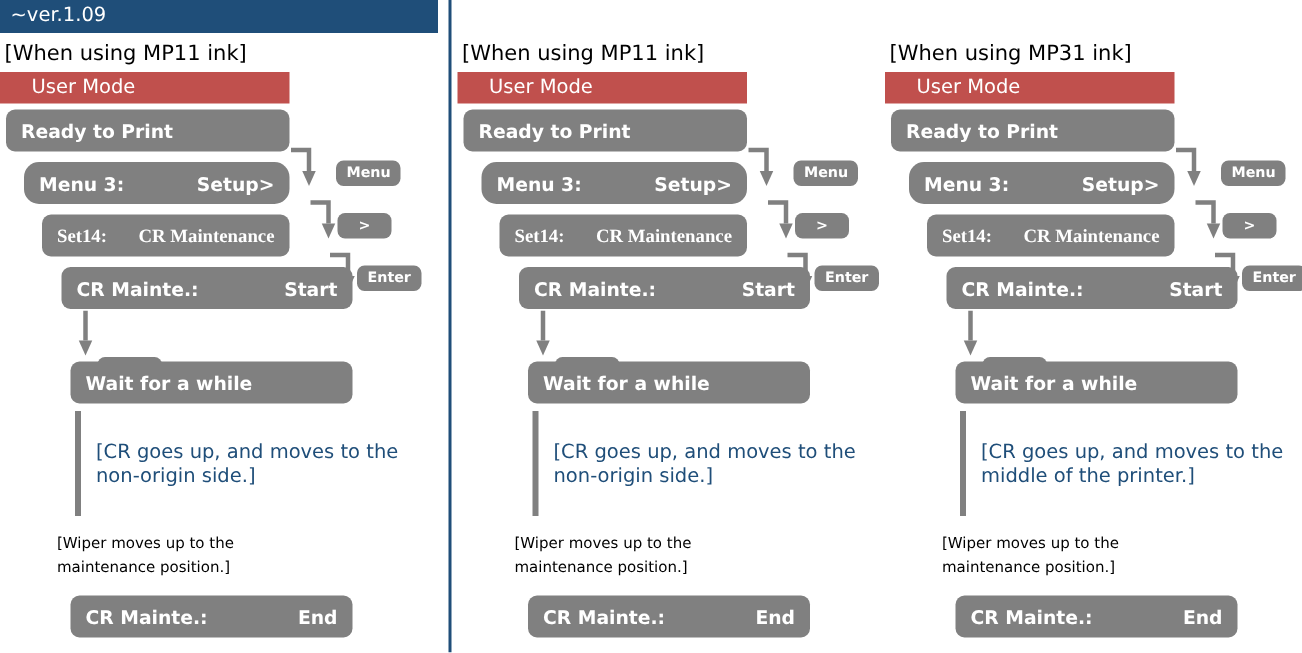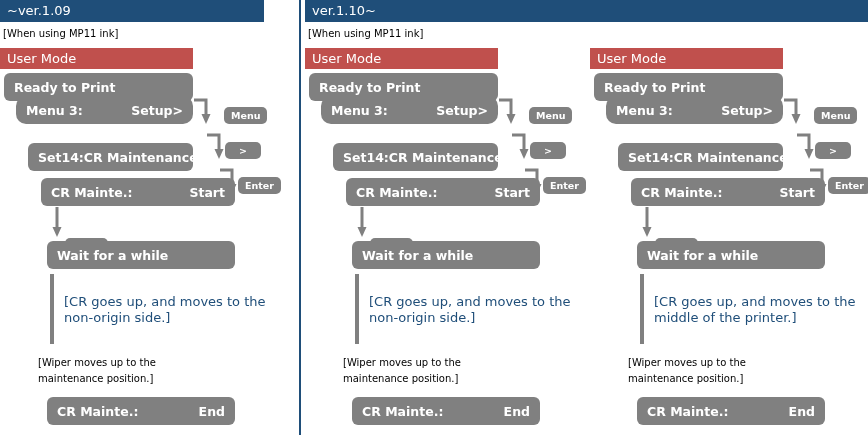--- a/index.html
+++ b/index.html
@@ -18,47 +18,47 @@
     position:absolute;top:0;height:22px;
     background:#1F4E79;
     color:#ffffff;
     font-size:13px;
     line-height:22px;
     padding-left:7px;
     box-sizing:border-box;
     white-space:nowrap;
     letter-spacing:0px;
   }
-  .hdr-a{left:0;width:264px;}
+  .hdr-a{left:0;width:292px;}
   .hdr-b{left:305px;width:563px;}
 
   
   .vsep{
     position:absolute;left:299px;top:0;width:2px;height:435px;
     background:#1F4E79;
   }
 
   
   .col{position:absolute;top:22px;width:290px;height:413px;}
   .col1{left:0px;}
   .col2{left:305px;}
   .col3{left:590px;}
 
   
   .bracket-head{
     position:absolute;left:3px;top:6px;
-    font-size:10px;color:#000000;white-space:nowrap;
+    font-size:14px;color:#000000;white-space:nowrap;
   }
 
   
   .usermode{
     position:absolute;top:26px;left:0px;width:193px;height:21px;
     background:#C0504D;color:#ffffff;
     font-size:13px;line-height:21px;
-    padding-left:7px;box-sizing:border-box;
+    padding-left:21px;box-sizing:border-box;
     white-space:nowrap;
   }
 
   
   .lcd{
     position:absolute;
     background:#808080;
     color:#ffffff;
     border-radius:6px;
     font-size:12.5px;
@@ -68,22 +68,22 @@
     display:flex;
     align-items:center;
     padding:0 10px;
   }
   .lcd .l{flex:0 0 auto;}
   .lcd .spacer{flex:1 1 auto;}
   .lcd .r{flex:0 0 auto;}
 
   
   .b-ready {left:4px;  top:51px;  width:189px; height:28px;}
-  .b-menu3 {left:16px; top:74px;  width:177px; height:28px;border-radius:10px;}
-  .b-set14 {left:28px; top:121px; width:165px; height:28px;}
+  .b-menu3 {left:16px; top:86px;  width:177px; height:28px;border-radius:10px;}
+  .b-set14 {left:28px; top:121px; width:165px; height:28px;font-family:Liberation Serif, serif;}
   .b-start {left:41px; top:156px; width:194px; height:28px;}
   .b-wait  {left:47px; top:219px; width:188px; height:28px;align-items:center;}
   .b-end   {left:47px; top:375px; width:188px; height:28px;}
 
   
   .chip{
     position:absolute;
     background:#808080;
     color:#ffffff;
     border-radius:5px;
@@ -130,23 +130,20 @@
   .note-blue div, .note-black div{white-space:nowrap;}
 </style>
 </head>
 <body>
 
 <div class="page">
 
   <div class="hdr hdr-a">
     <span>~ver.1.09</span>
   </div>
-  <div class="hdr hdr-b">
-    <span>ver.1.10~</span>
-  </div>
 
   <div class="vsep"></div>
 
   <div class="col col1">
     <div class="bracket-head">[When using MP11 ink]</div>
 
     <div class="usermode">
       <span>User Mode</span>
     </div>
 
@@ -329,20 +326,21 @@
     </div>
 
     <div class="lcd b-end">
       <span class="l">CR Mainte.:</span>
       <span class="spacer"></span>
       <span class="r">End</span>
     </div>
   </div>
 
   <div class="col col3">
+    <div class="bracket-head">[When using MP31 ink]</div>
 
     <div class="usermode">
       <span>User Mode</span>
     </div>
 
     <div class="lcd b-ready">
       <span class="l">Ready to Print</span>
       <span class="spacer"></span>
       <span class="r"></span>
     </div>

